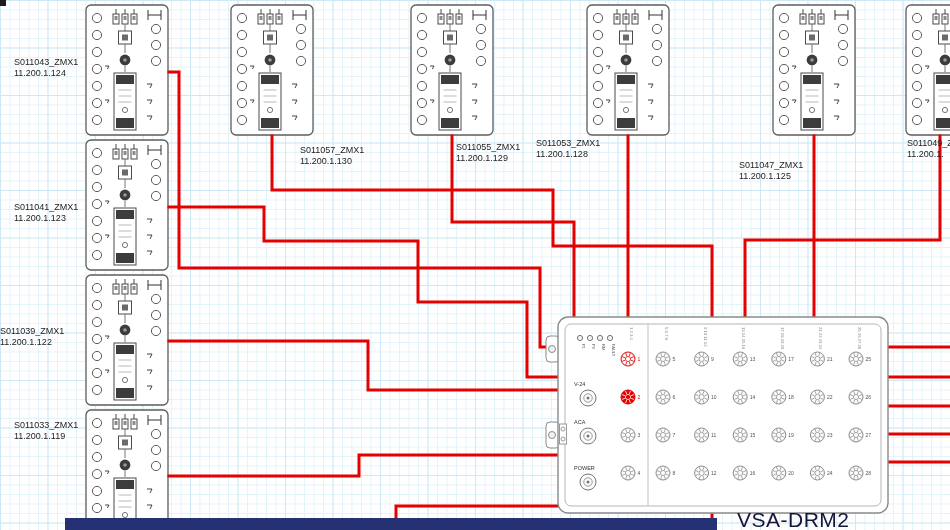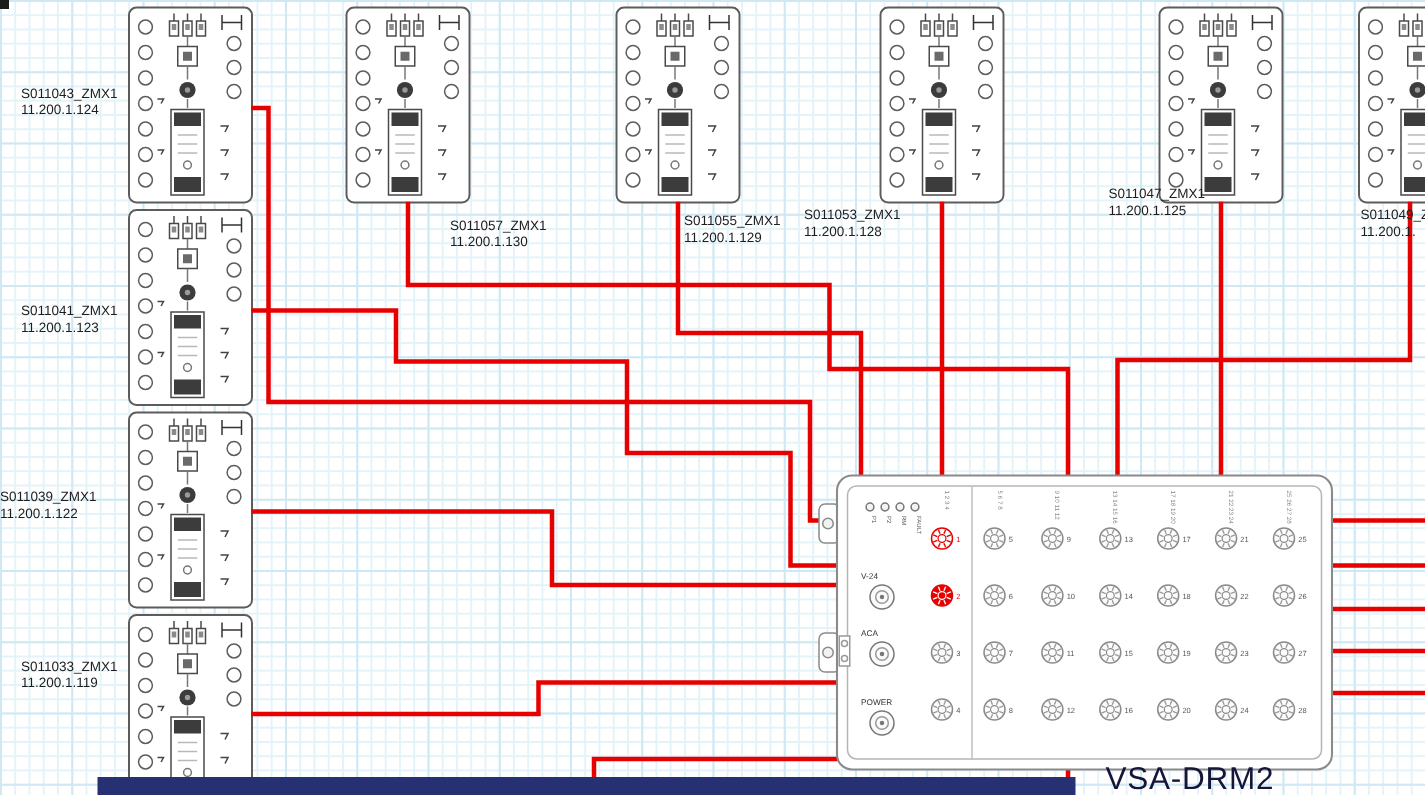--- a/index.html
+++ b/index.html
@@ -531,37 +531,37 @@
       <span>11.200.1.124</span>
     </div>
   <div class="module-label" style="left:14px;top:202px" data-interactable="false">
       <span>S011041_ZMX1</span>
       <span>11.200.1.123</span>
     </div>
   <div class="module-label" style="left:0;top:326px" data-interactable="false">
       <span>S011039_ZMX1</span>
       <span>11.200.1.122</span>
     </div>
-  <div class="module-label" style="left:14px;top:439px" data-interactable="false">
+  <div class="module-label" style="left:14px;top:420px" data-interactable="false">
       <span>S011033_ZMX1</span>
       <span>11.200.1.119</span>
     </div>
   <div class="module-label" style="left:300px;top:145px" data-interactable="false">
       <span>S011057_ZMX1</span>
       <span>11.200.1.130</span>
     </div>
   <div class="module-label" style="left:456px;top:142px" data-interactable="false">
       <span>S011055_ZMX1</span>
       <span>11.200.1.129</span>
     </div>
   <div class="module-label" style="left:536px;top:138px" data-interactable="false">
       <span>S011053_ZMX1</span>
       <span>11.200.1.128</span>
     </div>
-  <div class="module-label" style="left:739px;top:124px" data-interactable="false">
+  <div class="module-label" style="left:739px;top:160px" data-interactable="false">
       <span>S011047_ZMX1</span>
       <span>11.200.1.125</span>
     </div>
   <div class="module-label" style="left:907px;top:138px" data-interactable="false">
       <span>S011049_ZMX1</span>
       <span>11.200.1.</span>
     </div>
 
   <div class="bottom-bar" data-interactable="true"></div>
 

